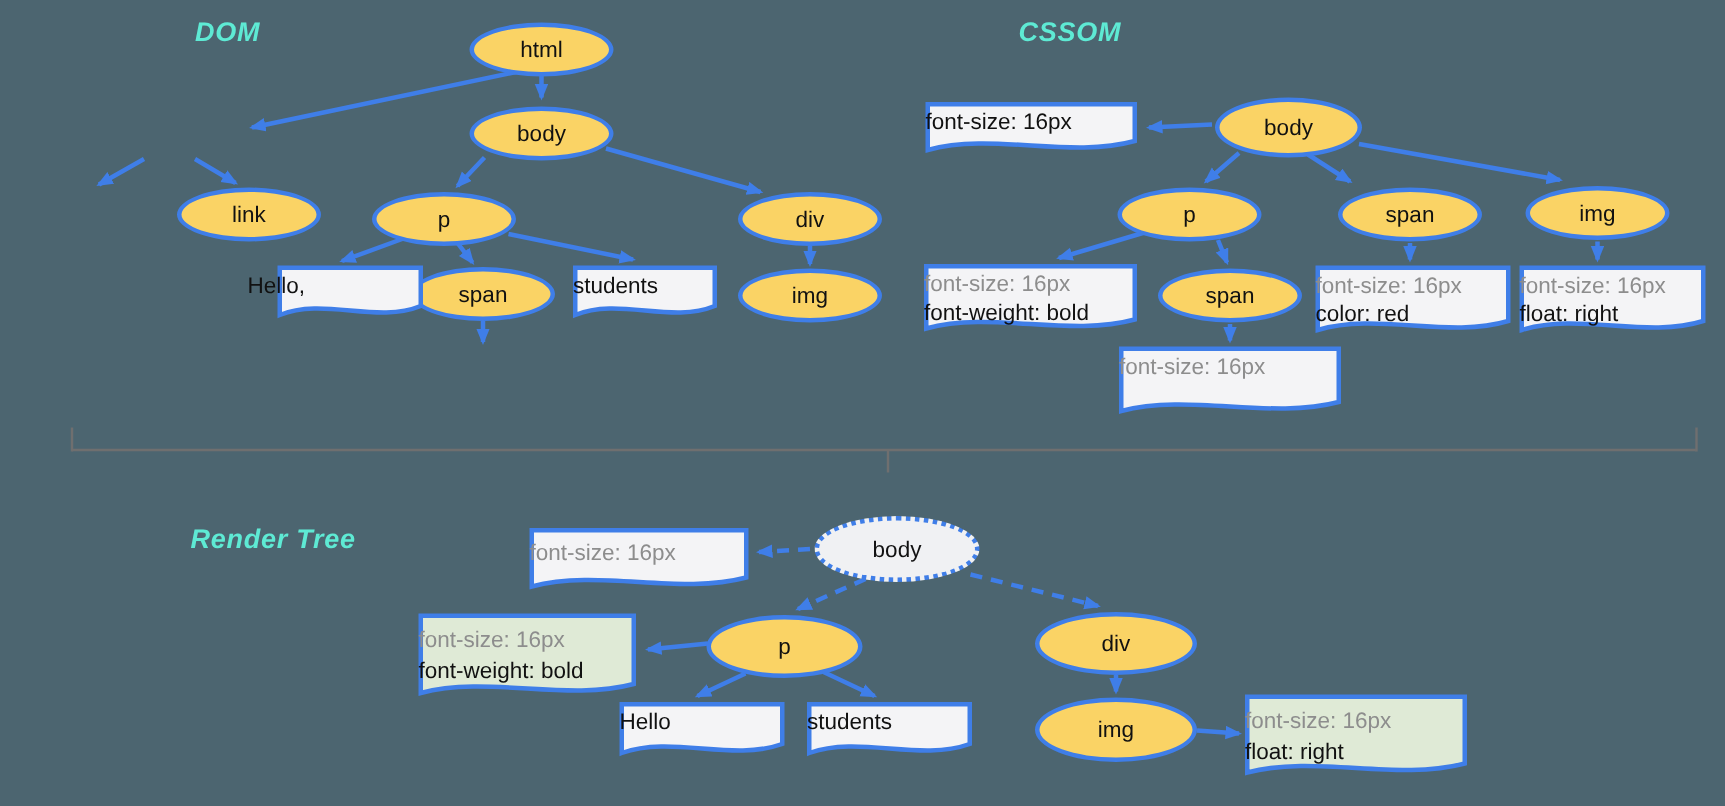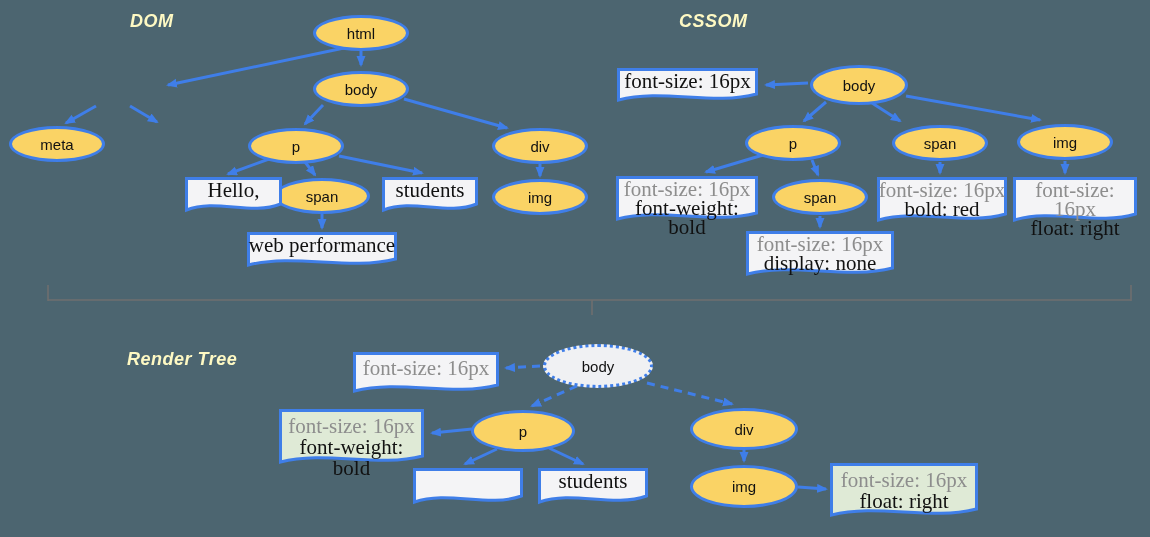--- a/index.html
+++ b/index.html
@@ -7,31 +7,31 @@
     --box-fill:#f4f4f6; --green-fill:#dfead6; --gray-text:#8d8d8d;
     --divider-gray:#6f6f6f; --rt-body-fill:#f0f1f3;
   }
   html,body{margin:0;padding:0;}
   body{background:var(--background);font-family:"Liberation Sans",sans-serif;}
   #canvas{position:relative;width:1150px;height:537px;background:var(--background);overflow:hidden;}
   #edges{position:absolute;left:0;top:0;width:1150px;height:537px;}
   #edges line.edge{stroke:var(--edge-blue);stroke-width:3;fill:none;}
   #edges line.dashed{stroke-dasharray:8 6;}
   #edges line.div-line{stroke:var(--divider-gray);stroke-width:1.6;}
-  .sec-title{position:absolute;font-size:18px;font-weight:bold;font-style:italic;color:#fef9c3;letter-spacing:.5px;}
+  .sec-title{position:absolute;font-size:18px;font-weight:bold;font-style:italic;color:#5eead4;letter-spacing:.5px;}
   .ellipse{position:absolute;background:var(--node-fill);border:3px solid var(--edge-blue);border-radius:50%;
            display:flex;align-items:center;justify-content:center;box-sizing:border-box;
            font-size:15px;color:#111;}
   .ellipse.rt-body{background:var(--rt-body-fill);border:3px dotted var(--edge-blue);}
   .docbox{position:absolute;}
   .docbox svg{position:absolute;left:0;top:0;width:100%;height:100%;overflow:visible;}
   .docbox svg path{fill:var(--box-fill);stroke:var(--edge-blue);stroke-width:3;}
   .docbox.green svg path{fill:var(--green-fill);}
-  .doc-text{position:absolute;left:0;top:0;right:0;text-align:center;font-size:21px;color:#111;
-            padding-top:4px;line-height:19px;font-family:Liberation Serif, serif;}
+  .doc-text{position:absolute;left:0;top:0;right:0;font-size:15px;color:#111;
+            padding-top:4px;line-height:19px;}
   .docbox.single .doc-text{padding-top:0;line-height:27px;}
   .docbox.tall-single .doc-text{padding-top:0;line-height:33px;}
   .docbox.tall-two .doc-text{padding-top:7px;line-height:21px;}
   .gray{color:var(--gray-text);}
 </style>
 </head>
 <body>
 
 <div id="canvas">
 
@@ -82,22 +82,22 @@
   <div class="sec-title" style="left:130px;top:11px;">DOM</div>
   <div class="sec-title" style="left:679px;top:11px;">CSSOM</div>
   <div class="sec-title" style="left:127px;top:349px;text-align:center;">Render Tree</div>
 
   <div class="ellipse" style="left:313px;top:15px;width:96px;height:36px;">
       <span>html</span>
     </div>
   <div class="ellipse" style="left:313px;top:71px;width:96px;height:36px;">
       <span>body</span>
     </div>
-  <div class="ellipse" style="left:9px;top:126px;width:96px;height:36px;">
-      <span>meta</span>
+  <div class="ellipse" style="left:118px;top:125px;width:96px;height:36px;">
+      <span>link</span>
     </div>
   <div class="ellipse" style="left:248px;top:128px;width:96px;height:36px;">
       <span>p</span>
     </div>
   <div class="ellipse" style="left:492px;top:128px;width:96px;height:36px;">
       <span>div</span>
     </div>
   <div class="ellipse" style="left:274px;top:178px;width:96px;height:36px;">
       <span>span</span>
     </div>
@@ -114,28 +114,20 @@
       </div>
   </div>
   <div class="docbox single" style="left:382px;top:177px;width:96px;height:38px;">
     <svg viewBox="0 0 96 38">
         <path d="M1.5 1.5 H94.5 V27 C 65.3 39, 30.7 21, 1.5 33 Z"></path>
       </svg>
       <div class="doc-text">
         <div>students</div>
       </div>
   </div>
-  <div class="docbox single" style="left:247px;top:232px;width:150px;height:38px;">
-    <svg viewBox="0 0 150 38">
-        <path d="M1.5 1.5 H148.5 V27 C 102.0 39, 48.0 21, 1.5 33 Z"></path>
-      </svg>
-      <div class="doc-text">
-        <div>web performance</div>
-      </div>
-  </div>
 
   <div class="ellipse" style="left:810px;top:65px;width:98px;height:40px;">
       <span>body</span>
     </div>
   <div class="ellipse" style="left:745px;top:125px;width:96px;height:36px;">
       <span>p</span>
     </div>
   <div class="ellipse" style="left:892px;top:125px;width:96px;height:36px;">
       <span>span</span>
     </div>
@@ -162,39 +154,38 @@
       <div class="gray">font-size: 16px</div>
       <div>font-weight: bold</div>
     </div>
   </div>
   <div class="docbox" style="left:877px;top:177px;width:130px;height:48px;">
     <svg viewBox="0 0 130 48">
         <path d="M1.5 1.5 H128.5 V37 C 88.4 49, 41.6 31, 1.5 43 Z"></path>
       </svg>
       <div class="doc-text">
       <div class="gray">font-size: 16px</div>
-      <div>bold: red</div>
+      <div>color: red</div>
     </div>
   </div>
   <div class="docbox" style="left:1013px;top:177px;width:124px;height:48px;">
     <svg viewBox="0 0 124 48">
         <path d="M1.5 1.5 H122.5 V37 C 84.3 49, 39.7 31, 1.5 43 Z"></path>
       </svg>
       <div class="doc-text">
       <div class="gray">font-size: 16px</div>
       <div>float: right</div>
     </div>
   </div>
   <div class="docbox" style="left:746px;top:231px;width:148px;height:48px;">
     <svg viewBox="0 0 148 48">
         <path d="M1.5 1.5 H146.5 V37 C 100.6 49, 47.4 31, 1.5 43 Z"></path>
       </svg>
       <div class="doc-text">
       <div class="gray">font-size: 16px</div>
-      <div>display: none</div>
     </div>
   </div>
 
   <div class="ellipse rt-body" style="left:543px;top:344px;width:110px;height:44px;">
       <span>body</span>
     </div>
   <div class="ellipse" style="left:471px;top:410px;width:104px;height:42px;">
       <span>p</span>
     </div>
   <div class="ellipse" style="left:690px;top:408px;width:108px;height:42px;">
@@ -218,20 +209,23 @@
       </svg>
       <div class="doc-text">
       <div class="gray">font-size: 16px</div>
       <div>font-weight: bold</div>
     </div>
   </div>
   <div class="docbox single" style="left:413px;top:468px;width:110px;height:39px;">
     <svg viewBox="0 0 110 39">
         <path d="M1.5 1.5 H108.5 V28 C 74.8 40, 35.2 22, 1.5 34 Z"></path>
       </svg>
+      <div class="doc-text">
+        <div>Hello</div>
+      </div>
   </div>
   <div class="docbox single" style="left:538px;top:468px;width:110px;height:39px;">
     <svg viewBox="0 0 110 39">
         <path d="M1.5 1.5 H108.5 V28 C 74.8 40, 35.2 22, 1.5 34 Z"></path>
       </svg>
       <div class="doc-text">
         <div>students</div>
       </div>
   </div>
   <div class="docbox green tall-two" style="left:830px;top:463px;width:148px;height:57px;">

